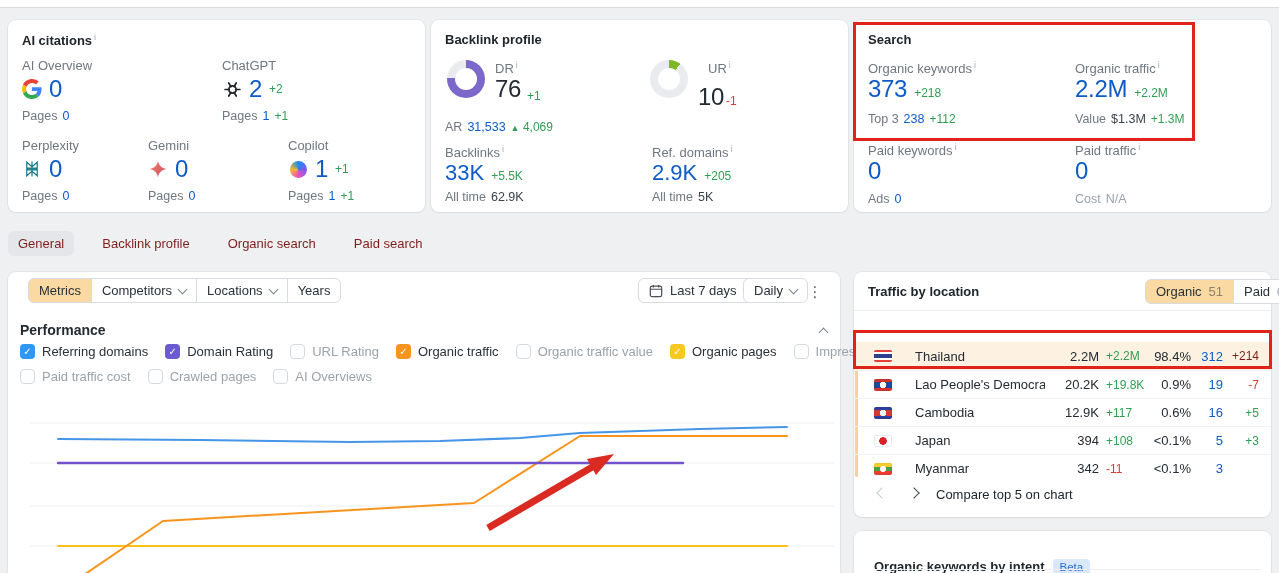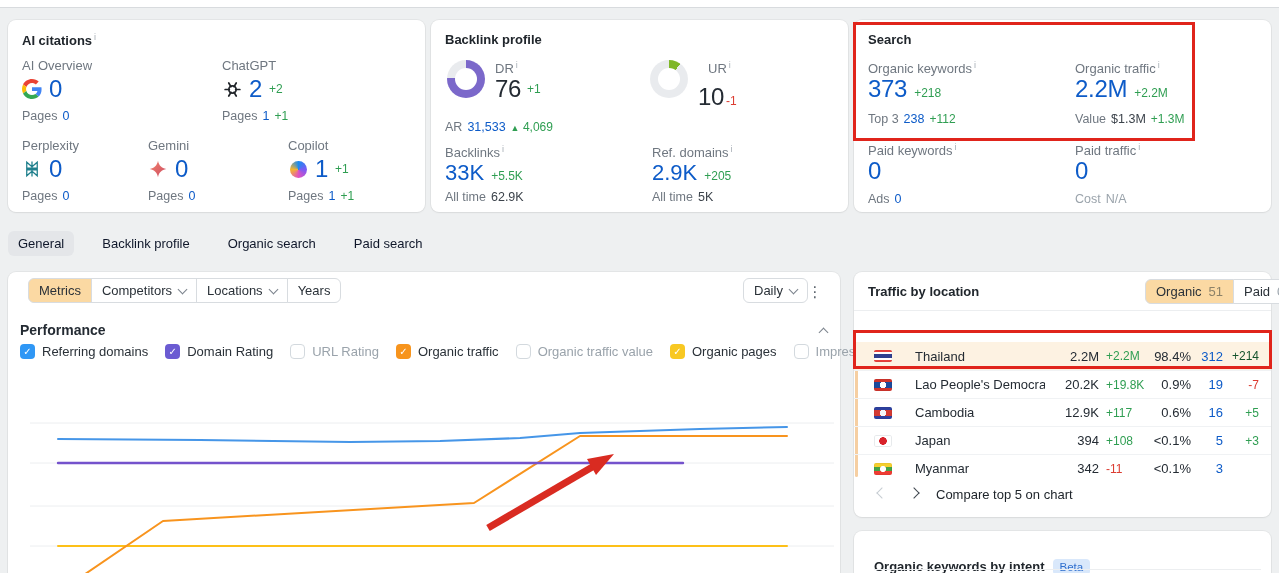--- a/index.html
+++ b/index.html
@@ -27,21 +27,21 @@
   .abs{position:absolute}
   .ai-item{position:absolute;width:150px}
   .valrow{display:flex;align-items:center;gap:7px;margin-top:3px;height:26px}
   .ai-item .pages{margin-top:7px}
   .ic{width:20px;height:20px;display:inline-flex;align-items:center;justify-content:center;flex:none}
   .copilot{width:17px;height:17px;border-radius:50%;background:conic-gradient(#1a8bf0,#7a5af5,#e052c1,#f5b52e,#1a8bf0)}
   .donut{position:absolute;width:38px;height:38px;border-radius:50%}
   .donut::after{content:"";position:absolute;inset:8px;border-radius:50%;background:#fff}
   
   .tabs{position:absolute;left:8px;top:231px;display:flex;gap:18px;align-items:center}
-  .tab{padding:5px 10px;border-radius:6px;color:#0f172a;cursor:default}
+  .tab{padding:5px 10px;border-radius:6px;color:#7f1d1d;cursor:default}
   .tab.active{background:#e4e6e9}
   
   .seg{position:absolute;display:flex}
   .sbtn{font-size:13px;padding:4px 10px;border:1px solid #d8dce0;background:#fff;margin-left:-1px;
         display:flex;align-items:center;gap:7px;color:#2a3138;white-space:nowrap}
   .sbtn:first-child{border-radius:6px 0 0 6px;margin-left:8px}
   .sbtn:last-child{border-radius:0 6px 6px 0}
   .sbtn.solo{border-radius:6px}
   .sbtn.active{background:#fbd9a3}
   .cnt{color:#9aa3ab}
@@ -199,21 +199,21 @@
           <span class="delta">+1</span>
         </div>
     </div>
   </section>
 
   <section class="card" id="card-backlink">
     <h3><span>Backlink profile</span></h3>
 
     <div class="donut" style="left: 16px; top: 40px; background: conic-gradient(rgb(123, 104, 202) 0deg, rgb(123, 104, 202) 76%, rgb(233, 235, 238) 76%, rgb(233, 235, 238) 100%);"></div>
     <div class="abs lbl" style="left:64px;top:40px"><span>DR</span><sup class="inf">i</sup></div>
-    <div class="abs" style="left:64px;top:55px;display:flex;align-items:center;gap:6px">
+    <div class="abs" style="left:64px;top:55px;display:flex;align-items:flex-end;gap:6px">
       <span class="big dark">76</span>
       <span class="delta">+1</span>
     </div>
     <div class="abs subrow" style="left:14px;top:100px">
       <span>AR</span>
       <span class="bluesm">31,533</span>
       <span class="delta"><span style="font-size:9px">▲</span> <span>4,069</span></span>
     </div>
 
     <div class="donut" style="left: 219px; top: 40px; background: conic-gradient(rgb(127, 183, 40) 0deg, rgb(127, 183, 40) 10%, rgb(233, 235, 238) 10%, rgb(233, 235, 238) 100%);"></div>
@@ -306,20 +306,32 @@
         </button>
       <button class="sbtn">
           <span>Locations</span>
           <i class="chev"></i>
         </button>
       <button class="sbtn">
           <span>Years</span>
         </button>
     </div>
 
+    <div class="seg" style="left:622px;top:6px">
+      <button class="sbtn solo">
+        <span class="ic" style="width:14px;height:14px">
+          <svg viewBox="0 0 16 16" width="14" height="14" fill="none" stroke="#4a525b" stroke-width="1.4">
+              <rect x="1.5" y="2.5" width="13" height="12" rx="2"></rect>
+              <path d="M1.5 6h13M5 1v3M11 1v3"></path>
+            </svg>
+        </span>
+        <span>Last 7 days</span>
+          <i class="chev"></i>
+      </button>
+    </div>
     <div class="seg" style="left:727px;top:6px">
       <button class="sbtn solo">
           <span>Daily</span>
           <i class="chev"></i>
         </button>
     </div>
     <div class="kebab">⋮</div>
 
     <h4 class="perf-title">Performance</h4>
     <div class="collapse">
@@ -351,20 +363,34 @@
           <span class="cb" style="background: rgb(248, 200, 34);">✓</span>
           <span>Organic pages</span>
         </label>
       <label class="cbitem off">
           <span class="cb off"></span>
           <span>Impressions</span>
         </label>
       <label class="cbitem">
           <span class="cb" style="background: rgb(49, 162, 76);">✓</span>
           <span>Paid traffic</span>
+        </label>
+    </div>
+    <div class="cbrow" id="cbrow2">
+      <label class="cbitem off">
+          <span class="cb off"></span>
+          <span>Paid traffic cost</span>
+        </label>
+      <label class="cbitem off">
+          <span class="cb off"></span>
+          <span>Crawled pages</span>
+        </label>
+      <label class="cbitem off">
+          <span class="cb off"></span>
+          <span>AI Overviews</span>
         </label>
     </div>
 
     <svg class="perf-chart" width="818" height="173">
       <g stroke="#eceef0" stroke-width="1">
         <line x1="8" y1="23" x2="812" y2="23"></line>
         <line x1="8" y1="63" x2="812" y2="63"></line>
         <line x1="8" y1="106" x2="812" y2="106"></line>
         <line x1="8" y1="146" x2="812" y2="146"></line>
       </g>
@@ -400,21 +426,21 @@
     <div class="tbody">
       <div class="trow hl">
         <span class="cell-name">
             <span class="flag flag-th"></span>
             <span>Thailand</span>
           </span>
         <span class="r">2.2M</span>
         <span class="dcell" style="color: rgb(47, 158, 82);">+2.2M</span>
         <span class="r">98.4%</span>
         <span class="r kw">312</span>
-        <span class="dcell r" style="color: #14532d;">+214</span>
+        <span class="dcell r" style="color: #7f1d1d;">+214</span>
       </div>
       <div class="trow">
         <span class="cell-name">
             <span class="flag flag-la"></span>
             <span>Lao People's Democratic Reput</span>
           </span>
         <span class="r">20.2K</span>
         <span class="dcell" style="color: rgb(47, 158, 82);">+19.8K</span>
         <span class="r">0.9%</span>
         <span class="r kw">19</span>

